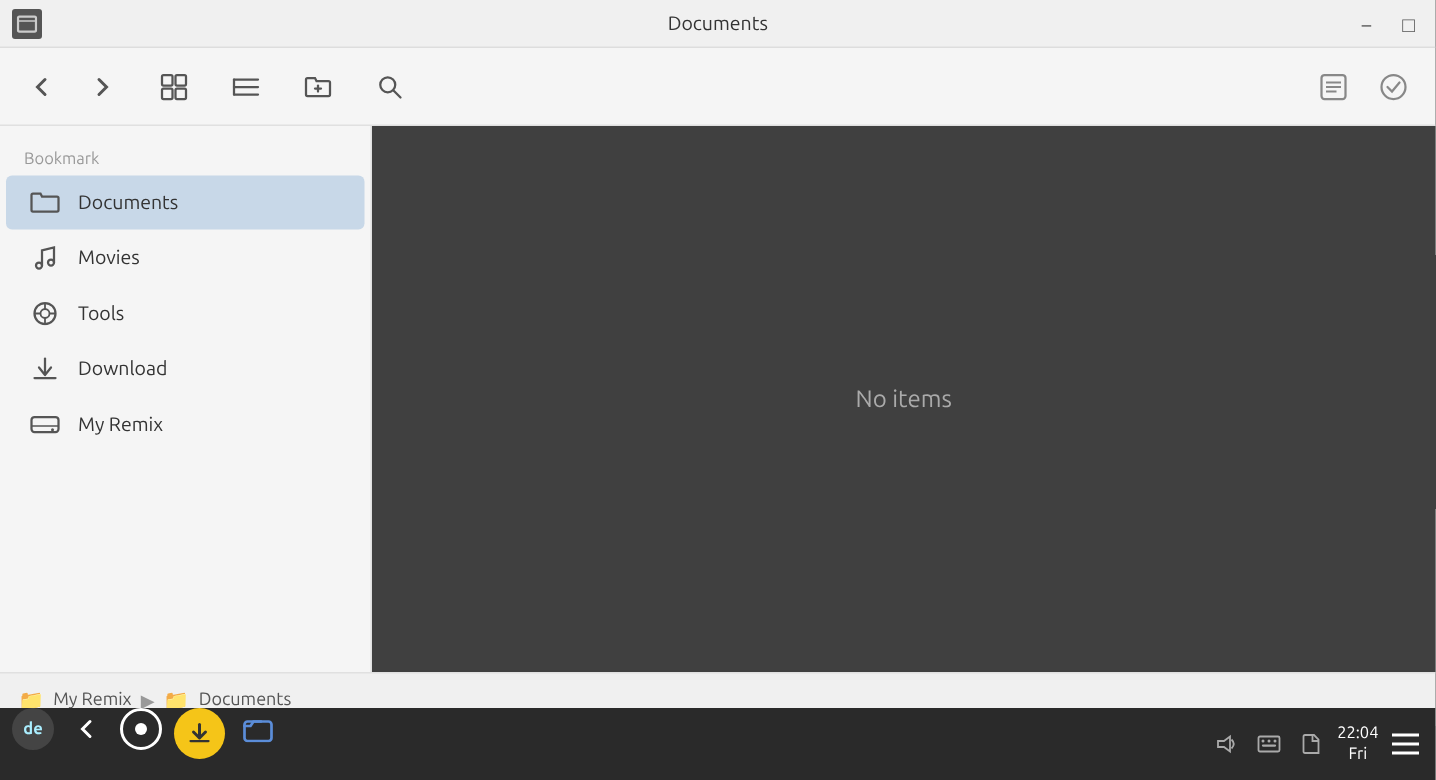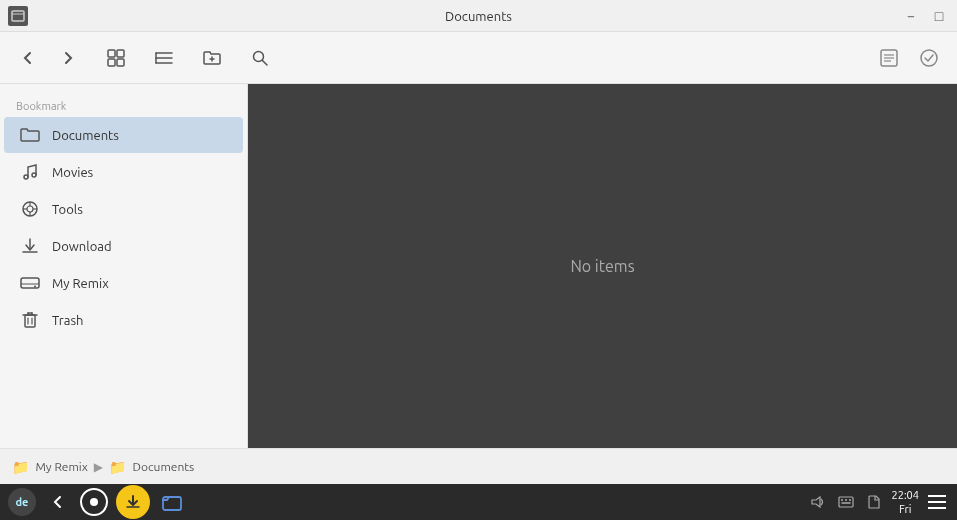--- a/index.html
+++ b/index.html
@@ -169,24 +169,23 @@
       color: #5b8dd9;
       font-size: 14px;
     }
     .breadcrumb-arrow {
       color: #999;
       font-size: 12px;
     }
 
     
     .taskbar {
-      height: 36px;
+      height: 48px;
       background: #2a2a2a;
       display: flex;
-      align-items: center;
       padding: 0 8px;
       gap: 8px;
       position: absolute;
       bottom: 0;
       left: 0;
       right: 0;
     }
     .taskbar-app-icon {
       width: 28px;
       height: 28px;
@@ -425,34 +424,20 @@
         <svg width="20" height="16" viewBox="0 0 20 16">
           <rect x="1" y="3" width="18" height="10" rx="2" fill="none" stroke="#555" stroke-width="1.5"></rect>
           <line x1="1" y1="9" x2="19" y2="9" stroke="#555" stroke-width="1"></line>
           <circle cx="15" cy="11.5" r="1" fill="#555"></circle>
         </svg>
       </div>
       <span>My Remix</span>
     </div>
 
 
-    <div class="sidebar-item">
-      <div class="sidebar-icon">
-        <svg width="16" height="18" viewBox="0 0 16 18">
-          <polyline points="1,4 15,4" stroke="#555" stroke-width="1.5" stroke-linecap="round"></polyline>
-          <rect x="3" y="4" width="10" height="12" rx="1" fill="none" stroke="#555" stroke-width="1.5"></rect>
-          <line x1="6" y1="4" x2="6" y2="2" stroke="#555" stroke-width="1.5" stroke-linecap="round"></line>
-          <line x1="10" y1="4" x2="10" y2="2" stroke="#555" stroke-width="1.5" stroke-linecap="round"></line>
-          <line x1="6" y1="2" x2="10" y2="2" stroke="#555" stroke-width="1.5" stroke-linecap="round"></line>
-          <line x1="6" y1="7" x2="6" y2="13" stroke="#555" stroke-width="1.2" stroke-linecap="round"></line>
-          <line x1="10" y1="7" x2="10" y2="13" stroke="#555" stroke-width="1.2" stroke-linecap="round"></line>
-        </svg>
-      </div>
-      <span>Trash</span>
-    </div>
   </div>
 
   <div class="content">
     <span class="no-items-text">No items</span>
   </div>
 </div>
 
 <div class="breadcrumb-bar">
   <span class="breadcrumb-folder-icon">📁</span>
   <span>My Remix</span>

